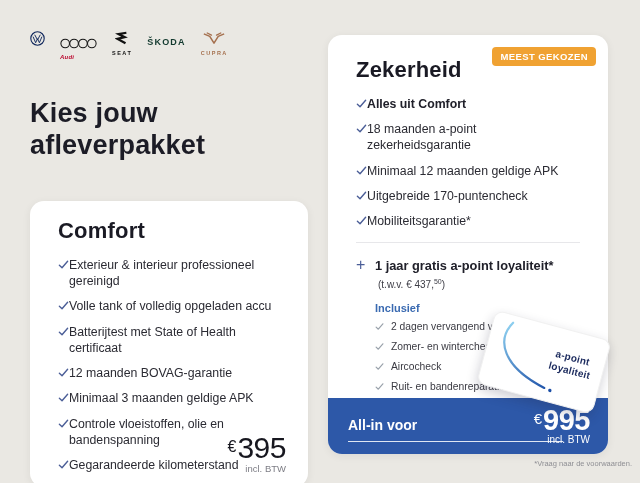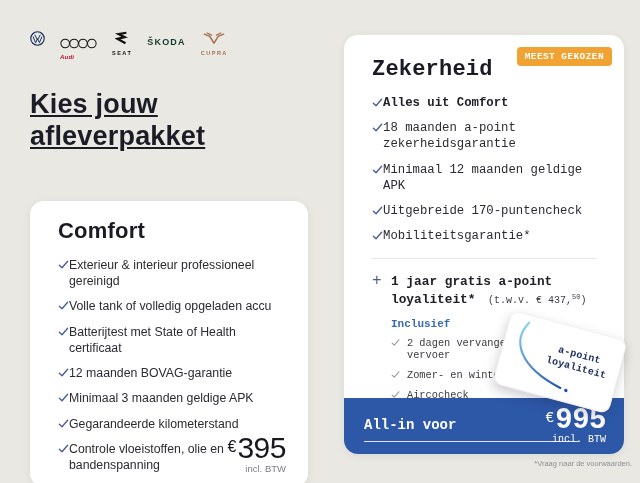--- a/index.html
+++ b/index.html
@@ -6,27 +6,27 @@
   .stage{position:relative;width:640px;height:483px;background:#eae8e3;overflow:hidden;
          font-family:"Liberation Sans",sans-serif;color:#22222b;}
   
   .brands{position:absolute;left:30px;top:31px;display:flex;align-items:flex-start;gap:15px;}
   .brand{display:flex;flex-direction:column;align-items:center;gap:1px;}
   .brand-sub{font-size:5.5px;font-weight:700;letter-spacing:1.5px;color:#111;}
   .brand-sub.audi{color:#bb0a30;letter-spacing:.2px;font-style:italic;font-size:6px;}
   .brand-sub.cupra{color:#a5704e;}
   .skoda-word{font-size:9px;font-weight:700;letter-spacing:1.2px;color:#12392e;margin-top:6px;}
   
-  .heading{position:absolute;left:30px;top:88px;width:235px;font-size:27px;line-height:1.2;
-           font-weight:600;color:#1c1c26;letter-spacing:.2px;text-decoration:underline;}
+  .heading{position:absolute;left:30px;top:97px;width:235px;font-size:27px;line-height:1.2;
+           font-weight:600;color:#1c1c26;letter-spacing:.2px;}
   
   .card{position:absolute;background:#fff;border-radius:14px;
         box-shadow:0 2px 8px rgba(40,40,40,.07);}
   .card.comfort{left:30px;top:169px;width:278px;height:286px;padding:0;margin-top:32px;}
-  .card.zekerheid{left:344px;top:35px;width:280px;height:419px;font-family:Liberation Mono, monospace;}
+  .card.zekerheid{left:328px;top:35px;width:280px;height:419px;}
   .card-inner{position:absolute;inset:0;padding:17px 28px;box-sizing:border-box;}
   .card-title{font-size:22px;font-weight:600;color:#1a1a24;letter-spacing:.2px;}
   .checklist{margin-top:13px;}
   .check-item{display:flex;gap:0;margin-bottom:9px;font-size:12.3px;line-height:1.32;color:#2b2b33;}
   .check-item .ck{flex:0 0 11px;margin-top:2px;color:#4b5e97;}
   .check-item.bold .txt{font-weight:700;color:#20202a;}
   .ck svg{display:block;}
   
   .price-block{position:absolute;right:22px;bottom:13px;text-align:right;color:#17171f;}
   .price-line .cur{font-size:16px;font-weight:500;vertical-align:6px;margin-right:1px;}
@@ -151,35 +151,35 @@
           <span class="txt">12 maanden BOVAG-garantie</span>
         </div>
         <div class="check-item">
           <span class="ck">
               <svg width="11" height="11" viewBox="0 0 12 12">
                 <polyline points="1.5,6.8 4.4,9.6 10.5,2.4" fill="none" stroke="currentColor" stroke-width="1.5" stroke-linecap="round" stroke-linejoin="round"></polyline>
               </svg>
             </span>
           <span class="txt">Minimaal 3 maanden geldige APK</span>
         </div>
+        <div class="check-item" style="max-width:180px;">
+          <span class="ck">
+              <svg width="11" height="11" viewBox="0 0 12 12">
+                <polyline points="1.5,6.8 4.4,9.6 10.5,2.4" fill="none" stroke="currentColor" stroke-width="1.5" stroke-linecap="round" stroke-linejoin="round"></polyline>
+              </svg>
+            </span>
+          <span class="txt">Controle vloeistoffen, olie en bandenspanning</span>
+        </div>
         <div class="check-item">
           <span class="ck">
               <svg width="11" height="11" viewBox="0 0 12 12">
                 <polyline points="1.5,6.8 4.4,9.6 10.5,2.4" fill="none" stroke="currentColor" stroke-width="1.5" stroke-linecap="round" stroke-linejoin="round"></polyline>
               </svg>
             </span>
           <span class="txt">Gegarandeerde kilometerstand</span>
-        </div>
-        <div class="check-item" style="max-width:180px;">
-          <span class="ck">
-              <svg width="11" height="11" viewBox="0 0 12 12">
-                <polyline points="1.5,6.8 4.4,9.6 10.5,2.4" fill="none" stroke="currentColor" stroke-width="1.5" stroke-linecap="round" stroke-linejoin="round"></polyline>
-              </svg>
-            </span>
-          <span class="txt">Controle vloeistoffen, olie en bandenspanning</span>
         </div>
       </div>
       <div class="price-block">
         <div class="price-line">
           <span class="cur">€</span><span class="amt">395</span>
         </div>
         <div class="price-note">incl. BTW</div>
       </div>
     </div>
   </div>

